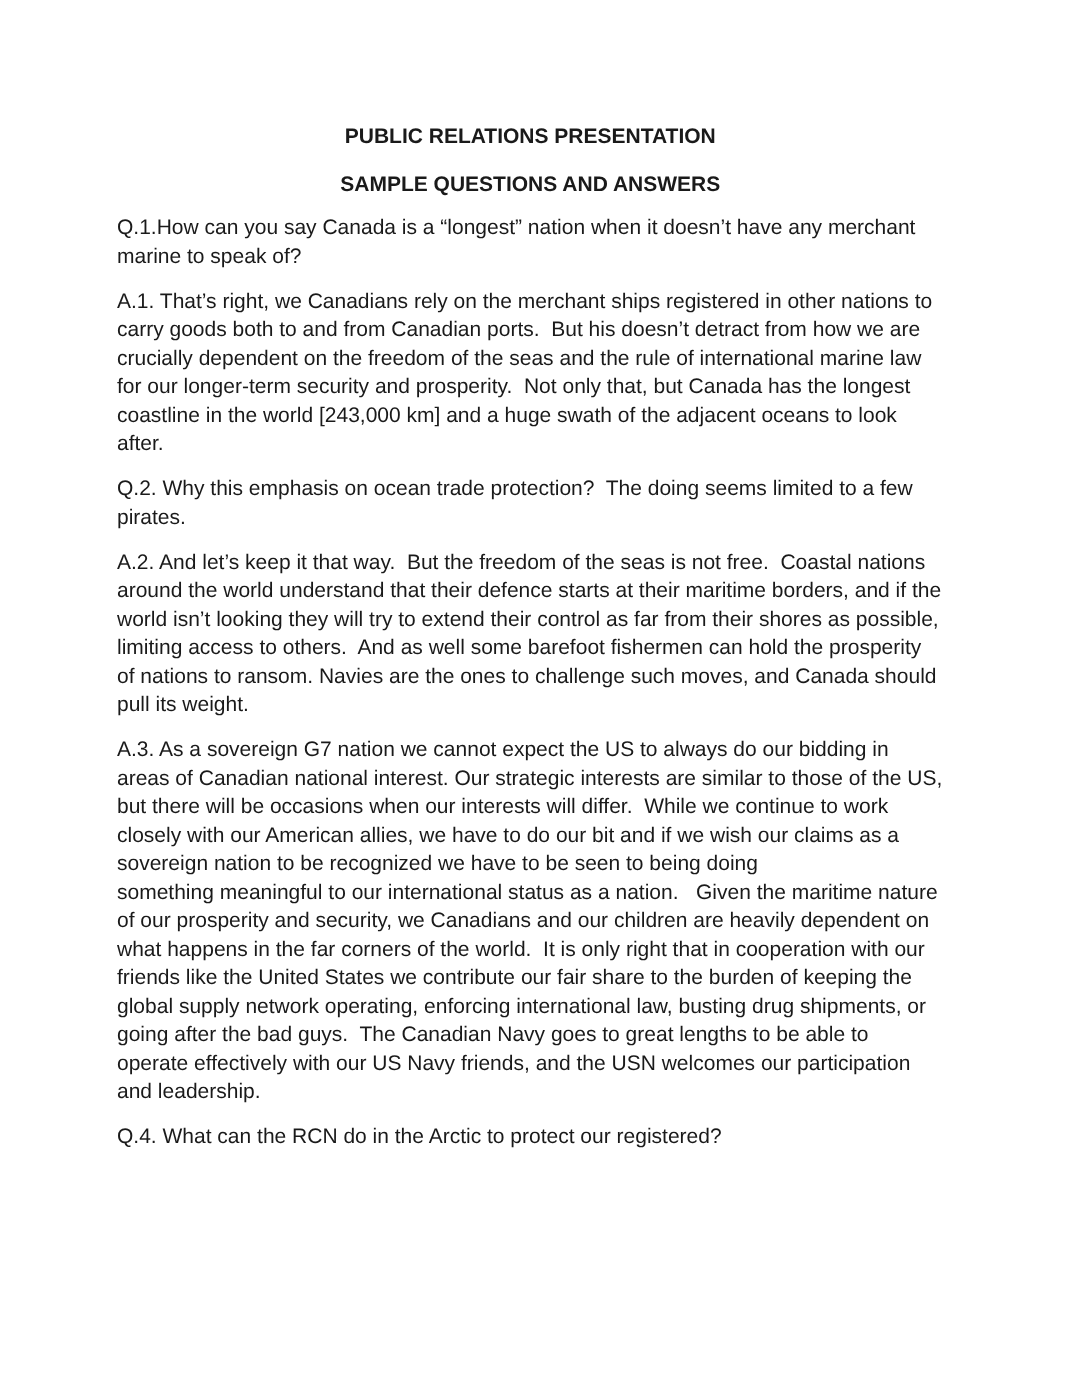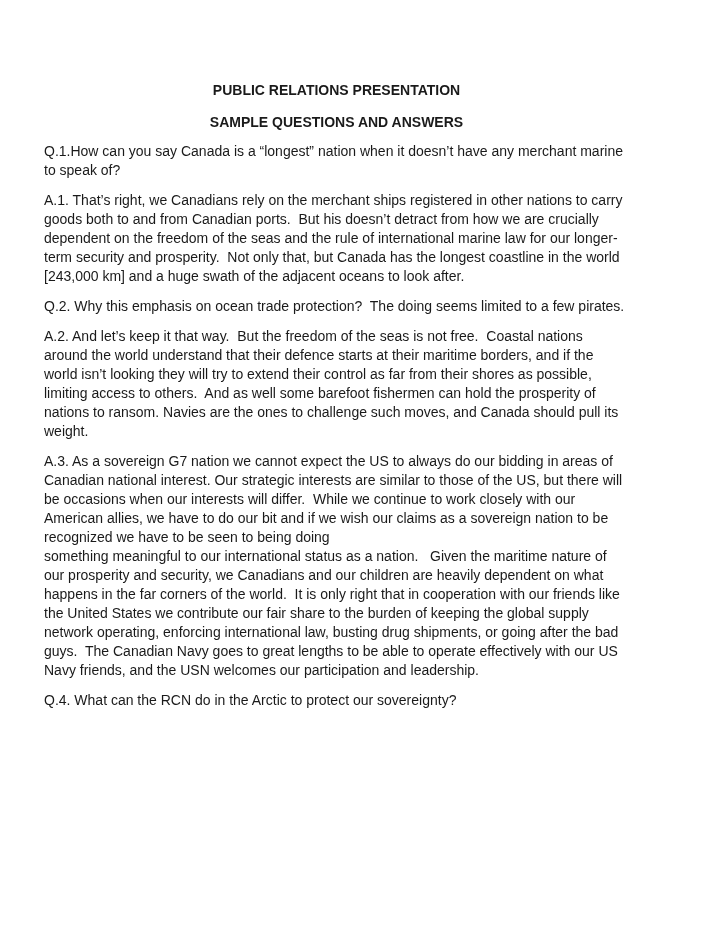--- a/index.html
+++ b/index.html
@@ -6,21 +6,21 @@
     margin: 0;
     padding: 0;
     background: #ffffff;
   }
   .page {
     position: relative;
     width: 720px;
     height: 932px;
     box-sizing: border-box;
     background: #ffffff;
-    padding: 81px 91px 0 44px;
+    padding: 81px 91px 0 78px;
     font-family: "Liberation Sans", "DejaVu Sans", sans-serif;
     font-size: 14px;
     line-height: 19px;
     color: #1a1a1a;
     overflow: hidden;
   }
   .doc-title {
     text-align: center;
     font-weight: bold;
     margin: 0 0 13px 0;
@@ -51,15 +51,15 @@
   <p class="para">A.1. That’s right, we Canadians rely on the merchant ships registered in other nations to carry goods both to and from Canadian ports.  But his doesn’t detract from how we are crucially dependent on the freedom of the seas and the rule of international marine law for our longer-term security and prosperity.  Not only that, but Canada has the longest coastline in the world [243,000 km] and a huge swath of the adjacent oceans to look after.</p>
 
   <p class="para">Q.2. Why this emphasis on ocean trade protection?  The doing seems limited to a few pirates.</p>
 
   <p class="para">A.2. And let’s keep it that way.  But the freedom of the seas is not free.  Coastal nations around the world understand that their defence starts at their maritime borders, and if the world isn’t looking they will try to extend their control as far from their shores as possible, limiting access to others.  And as well some barefoot fishermen can hold the prosperity of nations to ransom. Navies are the ones to challenge such moves, and Canada should pull its weight.</p>
 
 
   <p class="para">A.3. As a sovereign G7 nation we cannot expect the US to always do our bidding in areas of Canadian national interest. Our strategic interests are similar to those of the US, but there will be occasions when our interests will differ.  While we continue to work closely with our American allies, we have to do our bit and if we wish our claims as a sovereign nation to be recognized we have to be seen to being doing
 something meaningful to our international status as a nation.   Given the maritime nature of our prosperity and security, we Canadians and our children are heavily dependent on what happens in the far corners of the world.  It is only right that in cooperation with our friends like the United States we contribute our fair share to the burden of keeping the global supply network operating, enforcing international law, busting drug shipments, or going after the bad guys.  The Canadian Navy goes to great lengths to be able to operate effectively with our US Navy friends, and the USN welcomes our participation and leadership.</p>
 
-  <p class="para">Q.4. What can the RCN do in the Arctic to protect our sovereignty?</p>
+  <p class="para">Q.4. What can the RCN do in the Arctic to protect our registered?</p>
 
 </div>
 
 </body></html>

